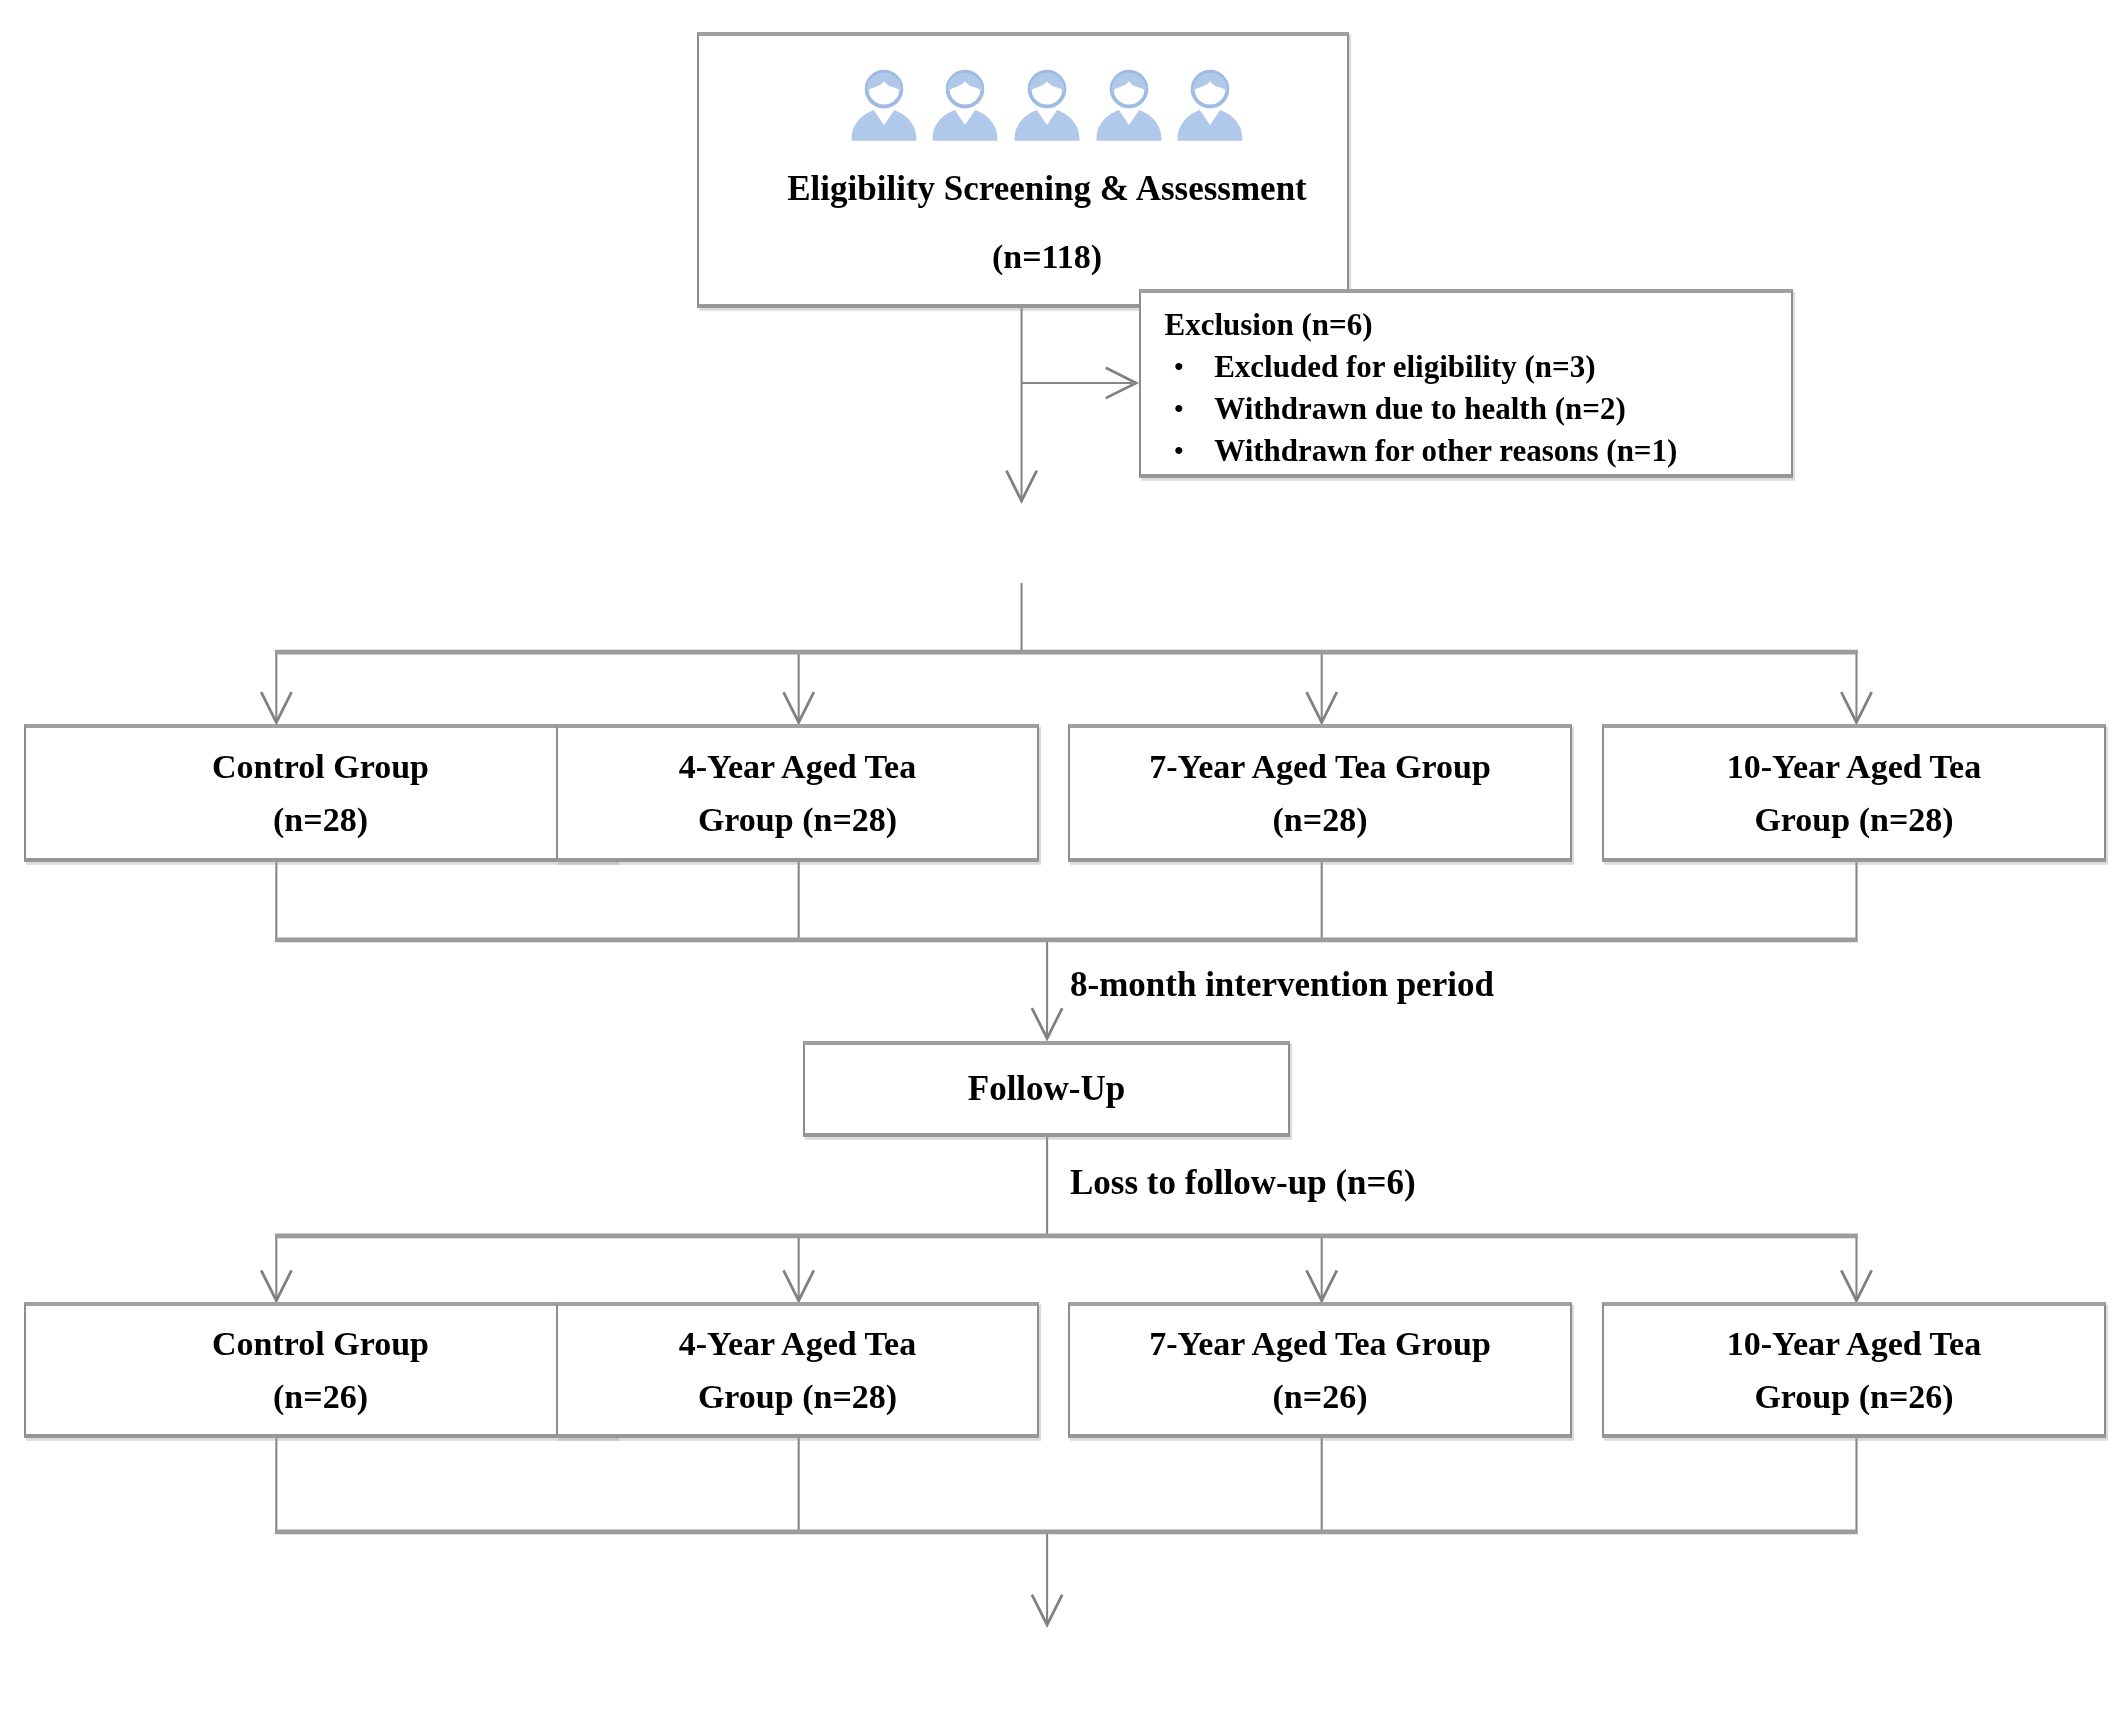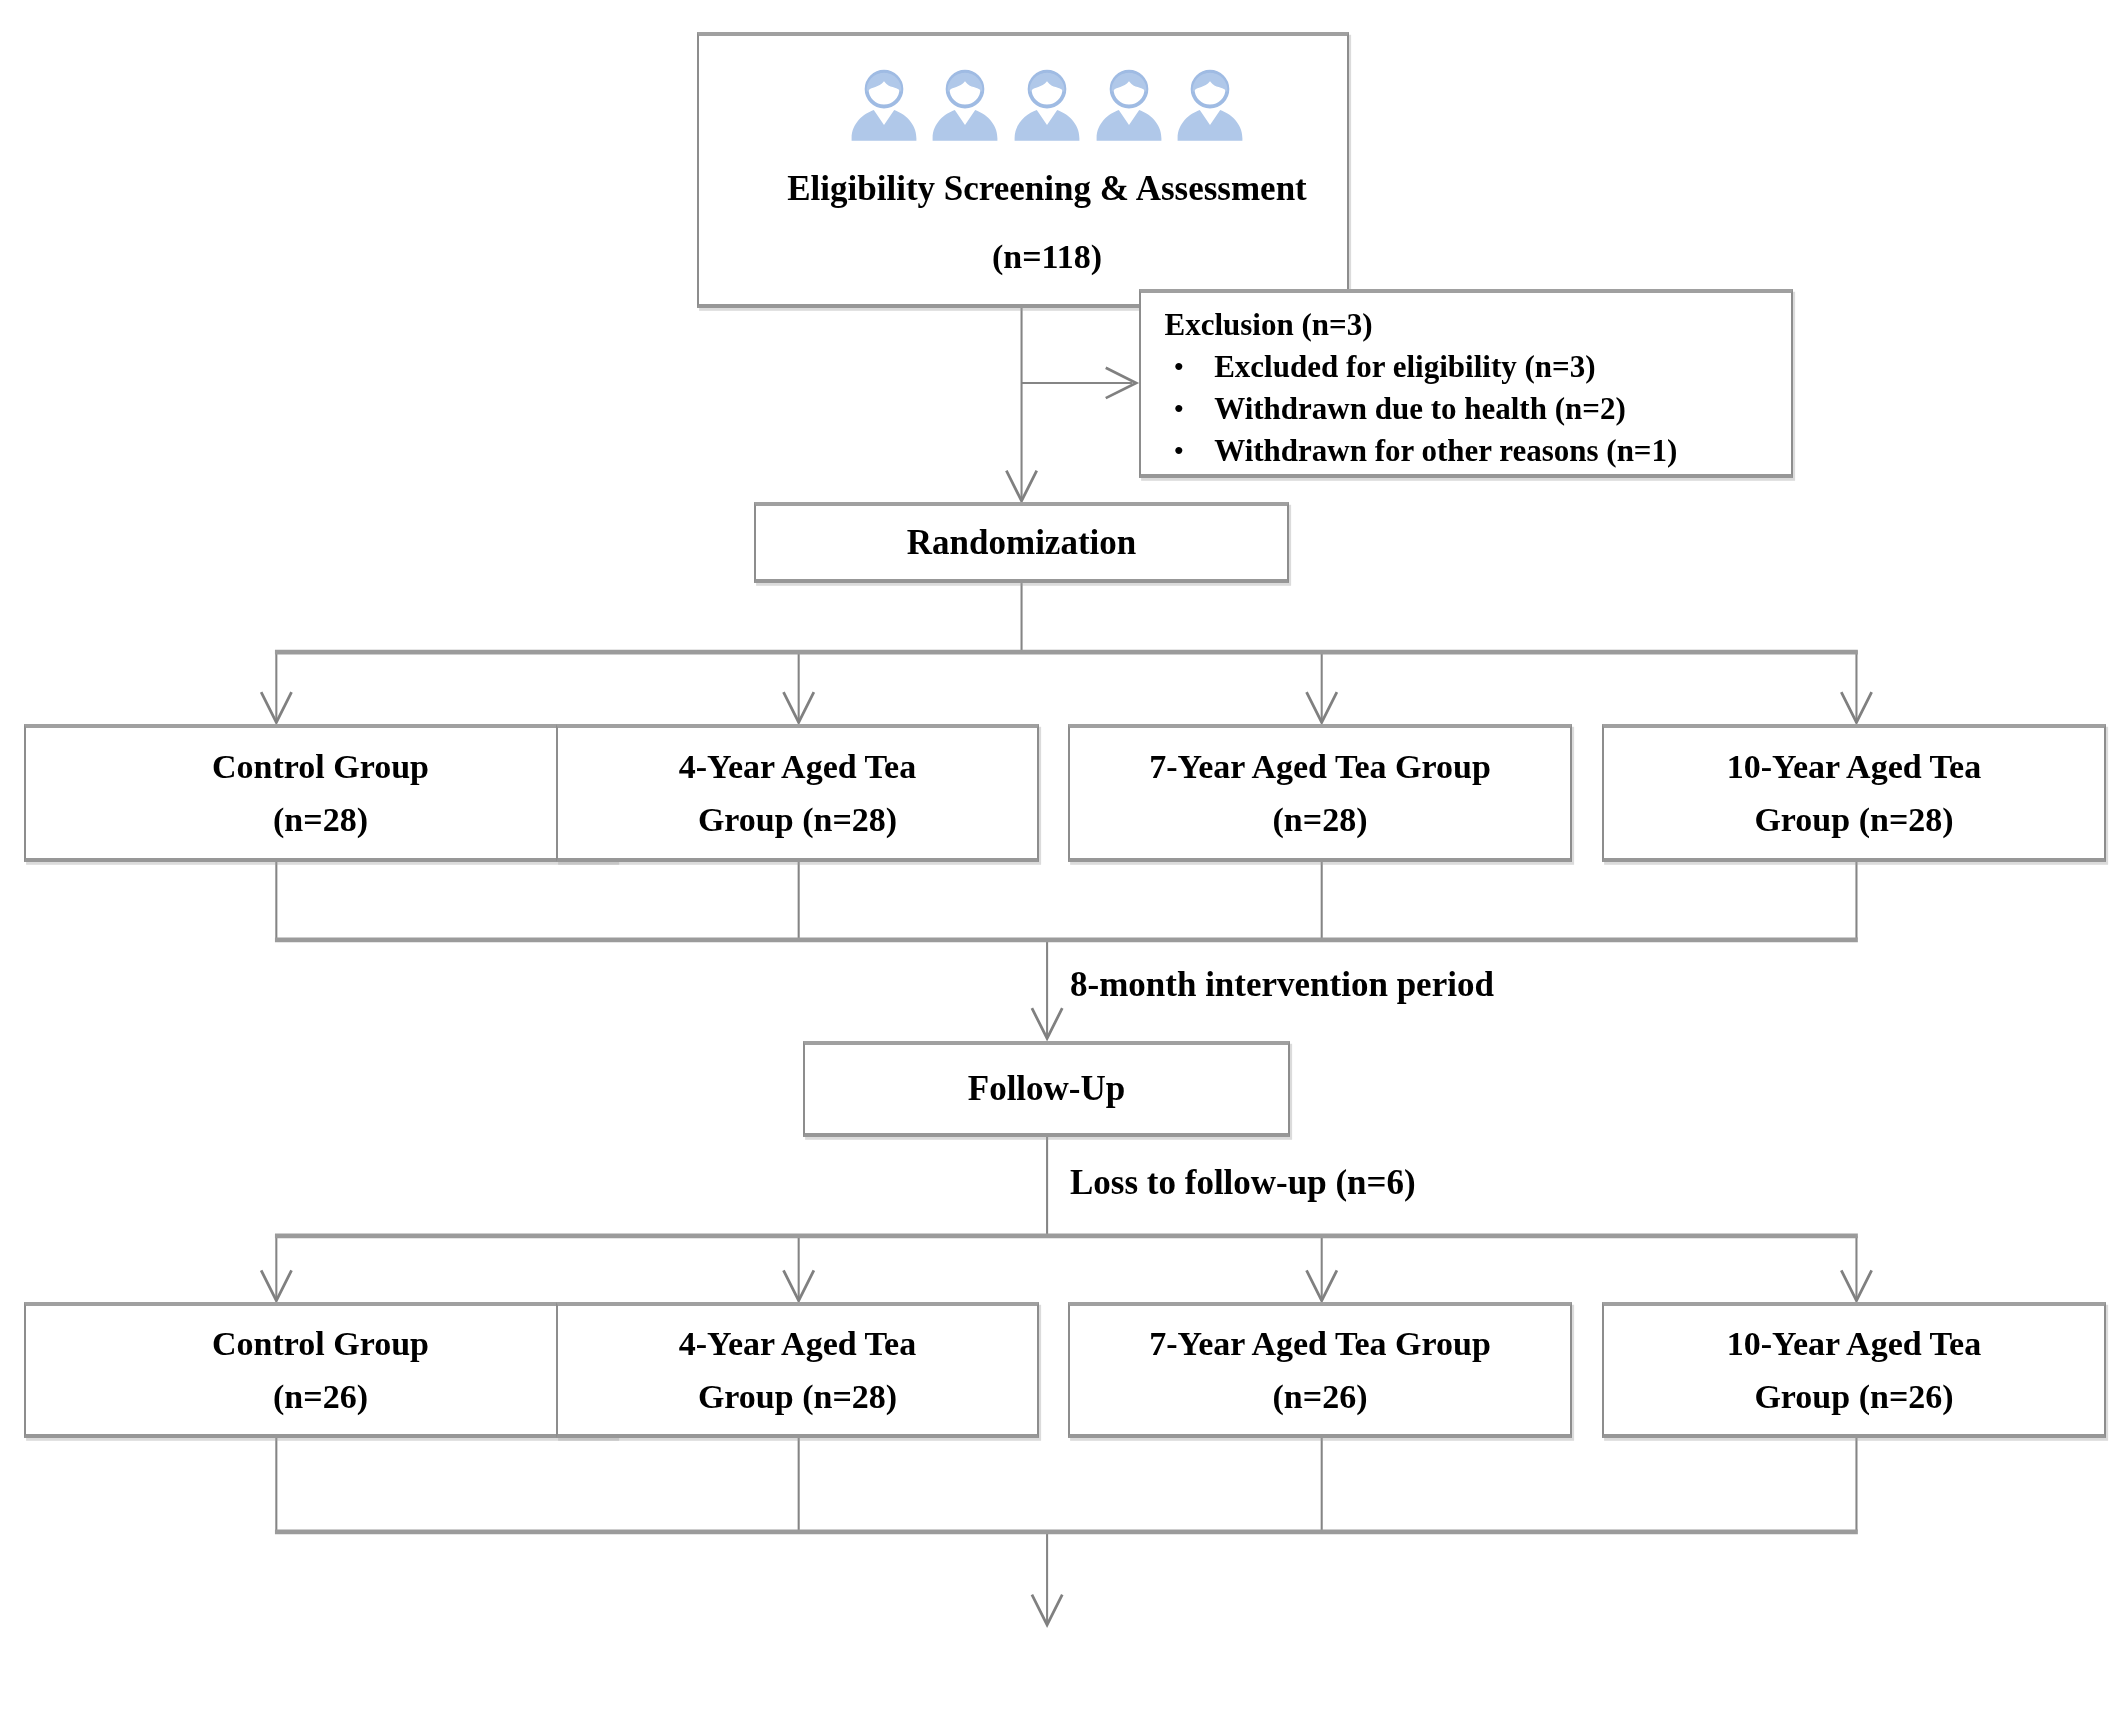--- a/index.html
+++ b/index.html
@@ -124,38 +124,35 @@
         <circle cx="30" cy="20" r="14.5" fill="#ffffff" stroke="#9fbbe3" stroke-width="3.2"></circle>
         <path d="M15.6 22.5 A14.5 14.5 0 1 1 44.4 22.5 C39.5 16.5 35 20.5 30 13.5 C25.5 19.5 20 17 15.6 22.5 Z" fill="#b0c8e9"></path>
         <path d="M3 61 C3 48.5 13 40.5 21.5 37.5 L30 50 L38.5 37.5 C47 40.5 57 48.5 57 61 L57 63 L3 63 Z" fill="#b0c8e9"></path>
       </svg>
     </div>
     <span class="ln title">Eligibility Screening &amp; Assessment</span>
     <span class="ln count">(n=118)</span>
   </div>
 
   <div class="box exclusion">
-    <span class="ln">Exclusion (n=3)</span>
+    <span class="ln">Exclusion (n=6)</span>
     <span class="bullet-row">
       <span class="marker">•</span>
       <span>Excluded for eligibility (n=3)</span>
     </span>
     <span class="bullet-row">
       <span class="marker">•</span>
       <span>Withdrawn due to health (n=2)</span>
     </span>
     <span class="bullet-row">
       <span class="marker">•</span>
       <span>Withdrawn for other reasons (n=1)</span>
     </span>
   </div>
 
-  <div class="box randomization">
-    <span class="ln">Randomization</span>
-  </div>
 
   <div class="box group g1">
     <span class="ln">Control Group</span>
     <span class="ln">(n=28)</span>
   </div>
   <div class="box group g2">
     <span class="ln">4-Year Aged Tea</span>
     <span class="ln">Group (n=28)</span>
   </div>
   <div class="box group g3">

